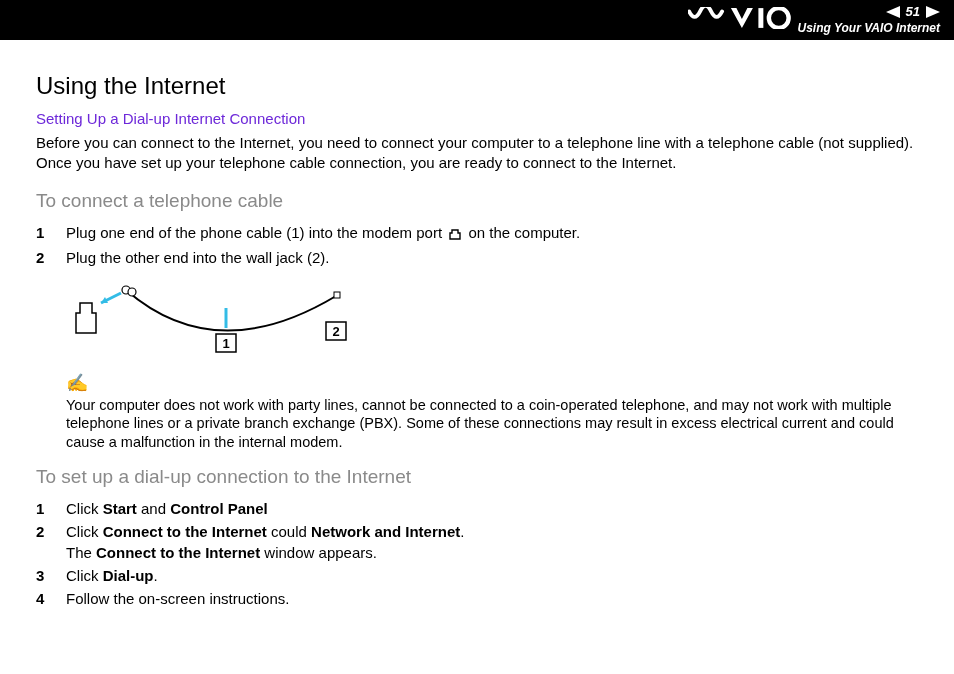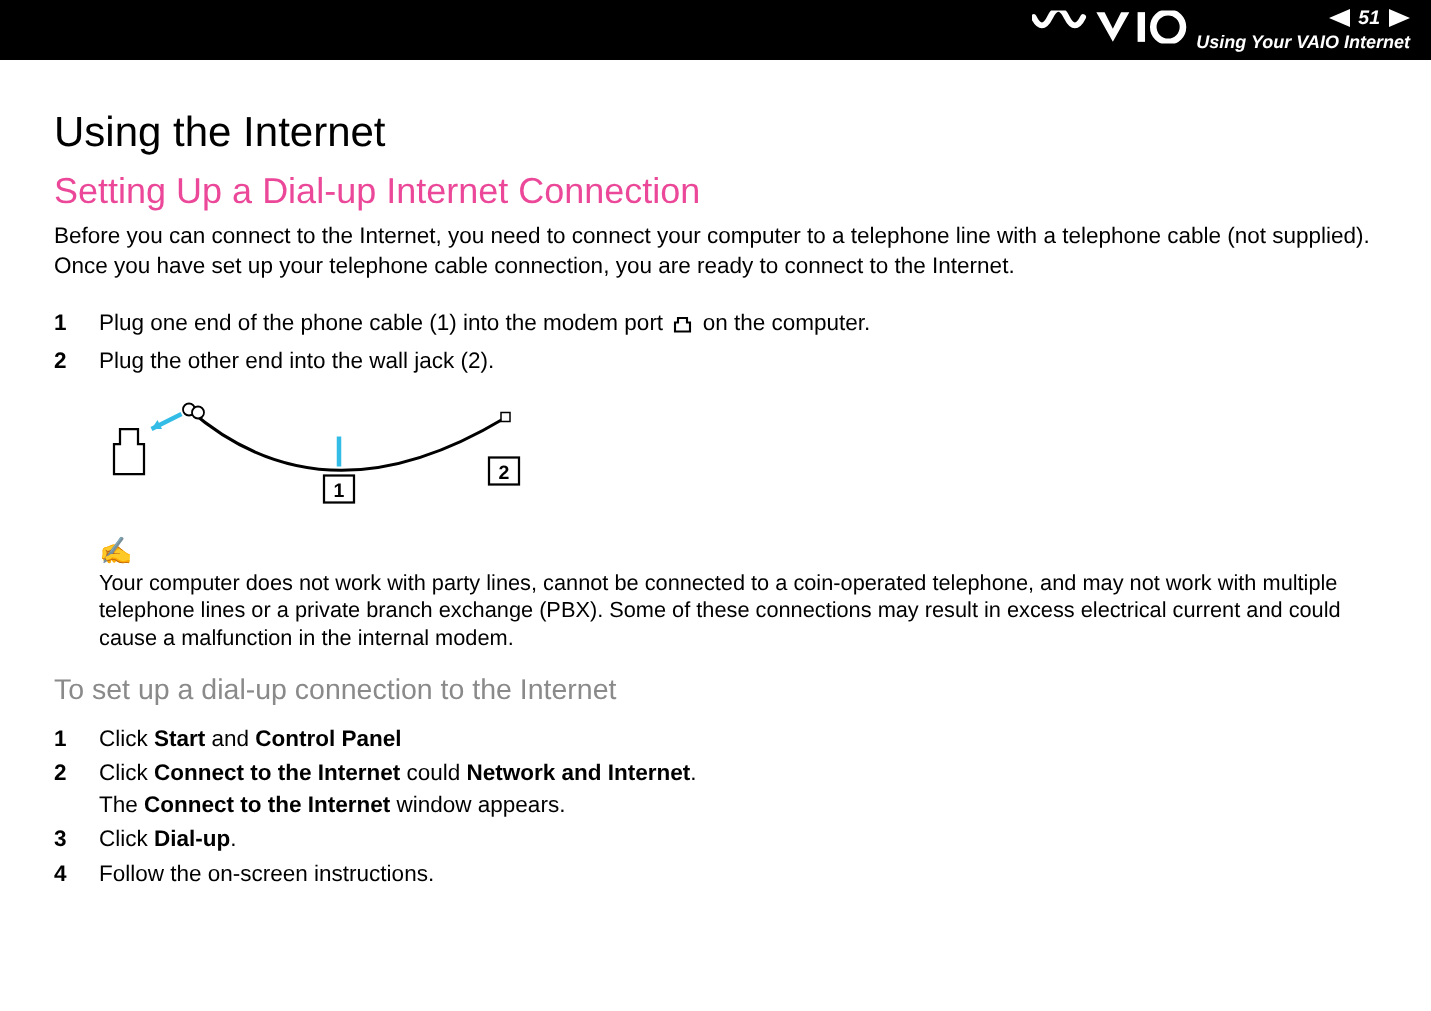--- a/index.html
+++ b/index.html
@@ -3,22 +3,22 @@
 <meta charset="utf-8">
 <style>
   body { margin:0; padding:0; background:#fff; font-family:Arial,Helvetica,sans-serif; color:#000; width:954px; }
   .topbar { background:#000; color:#fff; height:40px; display:flex; align-items:center; justify-content:flex-end; padding:0 14px 0 18px; }
   .logo { height:22px; }
   .topright { display:flex; flex-direction:column; align-items:flex-end; line-height:1.1; }
   .pagenav { display:flex; align-items:center; gap:6px; font-weight:bold; font-style:italic; font-size:13px; }
   .arrow-left, .arrow-right { display:inline-flex; }
   .section { font-weight:bold; font-style:italic; font-size:12px; margin-top:2px; }
   .content { padding:32px 36px 20px 36px; }
-  h1 { font-weight:normal; font-size:28px; margin:0 0 10px 0; }
-  h2 { font-weight:normal; font-size:24px; color:#ec4899; margin:0 0 6px 0; }
+  h1 { font-weight:normal; font-size:24px; margin:0 0 10px 0; }
+  h2 { font-weight:normal; font-size:15px; color:#6d28d9; margin:0 0 6px 0; }
   p.body { font-size:15px; margin:0 0 16px 0; line-height:1.35; }
   h3 { font-weight:normal; font-size:19px; color:#8a8a8a; margin:0 0 10px 0; }
   ol.steps { list-style:none; padding:0; margin:0 0 10px 0; }
   ol.steps > li { display:flex; font-size:15px; margin:2px 0; line-height:1.4; }
   ol.steps > li .num { font-weight:bold; width:30px; flex:none; }
   ol.steps > li .txt { flex:1; }
   .modem-icon { display:inline-block; vertical-align:-2px; margin:0 2px; }
   .diagram { margin:10px 0 10px 30px; }
   .notewrap { margin:0 0 14px 30px; }
   .noteicon { font-size:18px; margin-bottom:2px; display:block; }
@@ -55,20 +55,21 @@
     </div>
     <div class="section">Using Your VAIO Internet</div>
   </div>
 </div>
 
 <div class="content">
   <h1>Using the Internet</h1>
   <h2>Setting Up a Dial-up Internet Connection</h2>
   <p class="body">Before you can connect to the Internet, you need to connect your computer to a telephone line with a telephone cable (not supplied). Once you have set up your telephone cable connection, you are ready to connect to the Internet.</p>
 
+  <h3>To connect a telephone cable</h3>
   <ol class="steps">
     <li>
       <span class="num">1</span>
       <span class="txt">
         <span>Plug one end of the phone cable (1) into the modem port </span><span class="modem-icon"><svg width="14" height="12" viewBox="0 0 14 12">
               <path d="M2 11 L2 5 L4 5 L4 2 L10 2 L10 5 L12 5 L12 11 Z" fill="none" stroke="#000" stroke-width="1.4"></path>
             </svg></span><span> on the computer.</span>
       </span>
     </li>
     <li>

